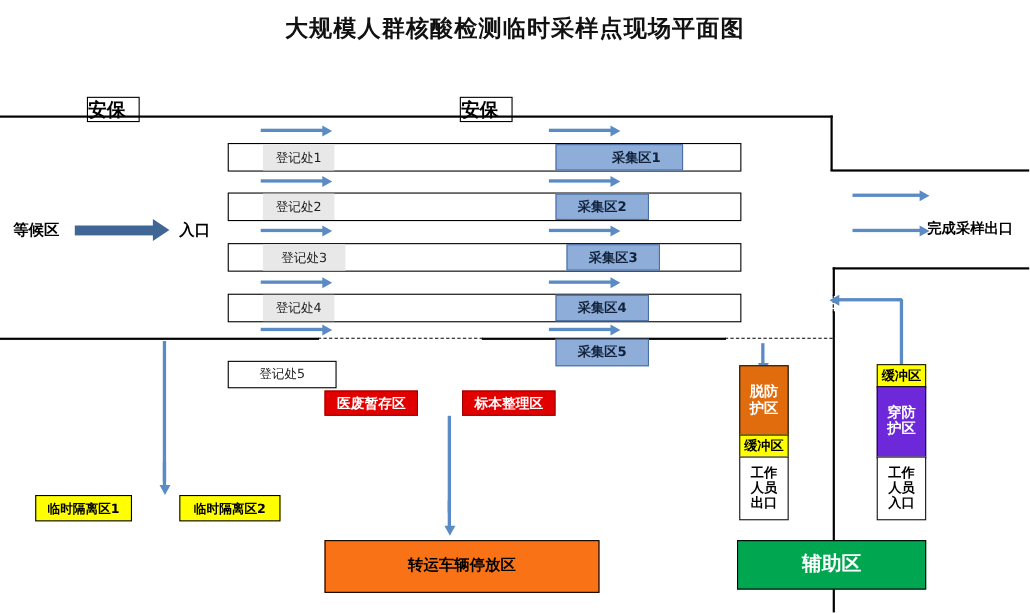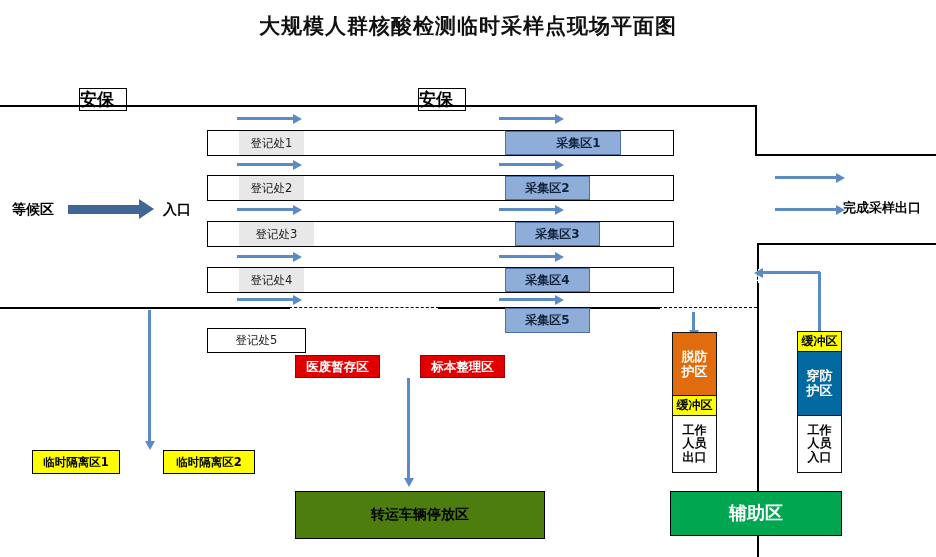--- a/index.html
+++ b/index.html
@@ -53,26 +53,26 @@
   
   .thickarrow{height:9px;background:#3f6695;}
   .thickarrow::after{content:"";position:absolute;right:-14px;top:-6px;width:0;height:0;
                  border-top:10.5px solid transparent;border-bottom:10.5px solid transparent;
                  border-left:15px solid #3f6695;}
 
   
   .zone{display:flex;align-items:center;justify-content:center;text-align:center;
         font-weight:bold;line-height:1.12;}
   .z-orange{background:#e06c0d;color:#fff;border:1.2px solid #111;font-size:13px;}
-  .z-green{background:#0369a1;color:#fff;border:1.2px solid #111;font-size:13px;}
+  .z-green{background:#6d28d9;color:#fff;border:1.2px solid #111;font-size:13px;}
   .z-yellow{background:#ffff00;color:#000;border:1.2px solid #111;font-size:12px;}
   .z-white{background:#fff;color:#000;border:1.2px solid #111;font-size:12px;}
   .z-red{background:#e00000;color:#fff;border:1.6px solid #9c0000;font-size:12.5px;}
   .z-yel-iso{background:#ffff00;color:#000;border:1.2px solid #000;font-size:11.5px;}
-  .z-bigwhite{background:#4d7c0f;color:#000;border:1.5px solid #000;font-size:14px;}
+  .z-bigwhite{background:#f97316;color:#000;border:1.5px solid #000;font-size:14px;}
   .z-biggreen{background:#00a650;color:#fff;border:1.5px solid #000;font-size:18px;}
 
   .freetxt{font-weight:bold;font-size:13px;color:#000;}
 </style>
 </head>
 <body>
 
 <div id="canvas">
 
   <div class="abs txt" id="title">大规模人群核酸检测临时采样点现场平面图</div>

